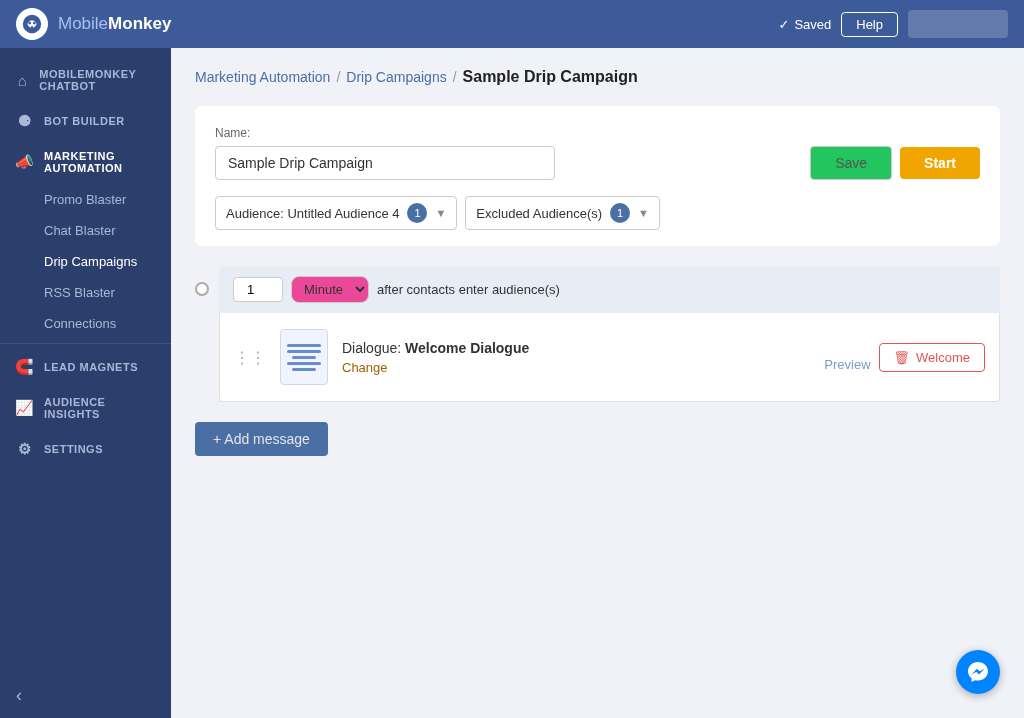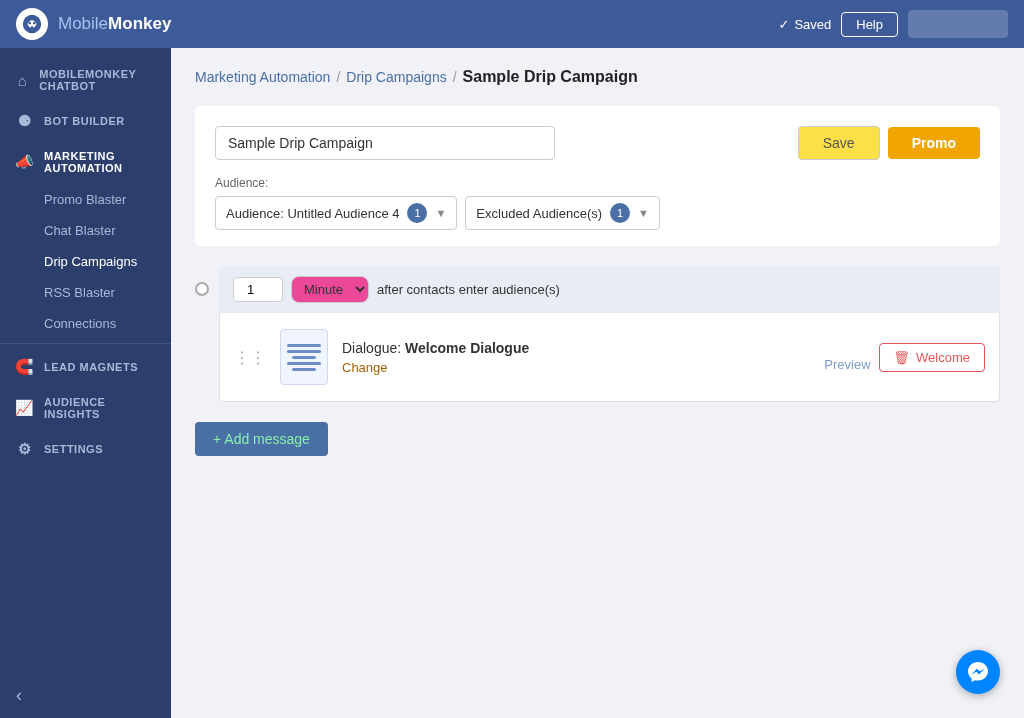--- a/index.html
+++ b/index.html
@@ -104,21 +104,21 @@
       padding: 8px 12px;
       border: 1px solid #ccc;
       border-radius: 4px;
       font-size: 14px;
       color: #333;
     }
     .action-buttons { display: flex; gap: 8px; align-items: center; }
     .save-btn {
       padding: 8px 24px;
       border: 1px solid #ccc;
-      background: #fde047;
+      background: #22c55e;
       border-radius: 4px;
       font-size: 14px;
       color: #555;
       cursor: pointer;
     }
     .start-btn {
       padding: 8px 24px;
       border: none;
       background: #f0a500;
       border-radius: 4px;
@@ -241,21 +241,21 @@
       cursor: pointer;
       display: flex;
       align-items: center;
       gap: 6px;
     }
 
     
     .add-message-btn {
       margin-top: 20px;
       background: #4a6fa5;
-      color: #86efac;
+      color: #e5e5e5;
       border: none;
       padding: 9px 18px;
       border-radius: 4px;
       font-size: 14px;
       cursor: pointer;
       display: flex;
       align-items: center;
       gap: 6px;
     }
 
@@ -346,29 +346,29 @@
     <div class="breadcrumb">
       <span class="breadcrumb-link">Marketing Automation</span>
       <span class="breadcrumb-separator">/</span>
       <span class="breadcrumb-link">Drip Campaigns</span>
       <span class="breadcrumb-separator">/</span>
       <span class="breadcrumb-current">Sample Drip Campaign</span>
     </div>
 
     <div class="form-section">
 
+      <div class="field-label">Name:</div>
       <div class="name-row">
         <input class="name-input" type="text" value="Sample Drip Campaign" style="">
         <div class="action-buttons">
           <button class="save-btn">Save</button>
-          <button class="start-btn">Promo</button>
+          <button class="start-btn">Start</button>
         </div>
       </div>
 
-      <div class="field-label">Audience:</div>
       <div class="audience-row">
         <div class="audience-select">
           <span>Audience: Untitled Audience 4</span>
           <div class="badge">1</div>
           <span class="chevron">▼</span>
         </div>
         <div class="audience-select">
           <span>Excluded Audience(s)</span>
           <div class="badge">1</div>
           <span class="chevron">▼</span>

